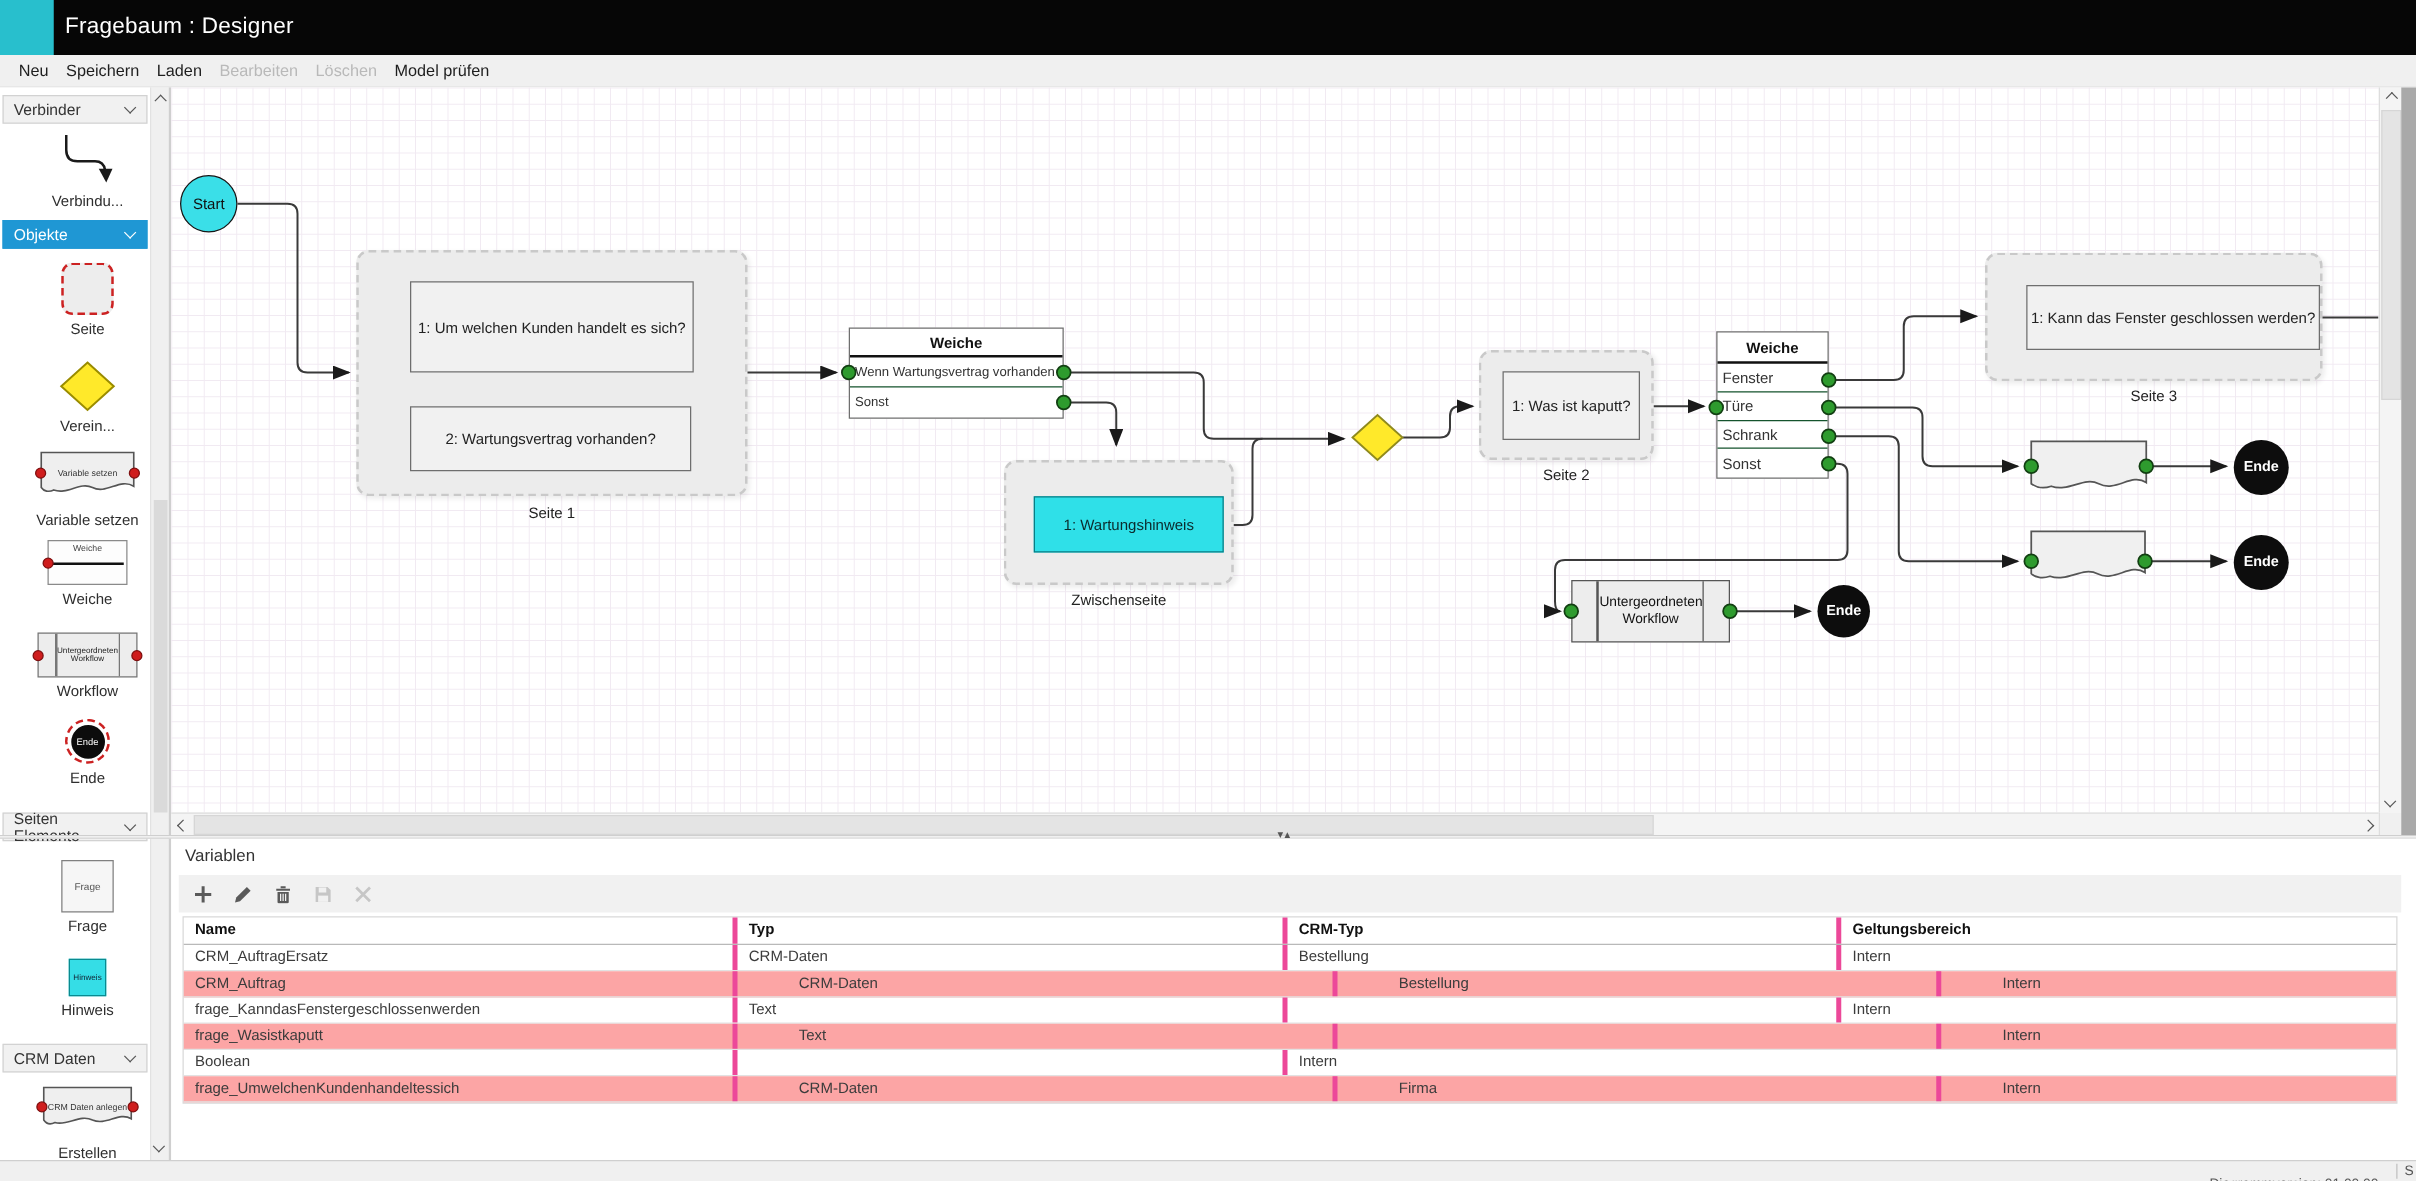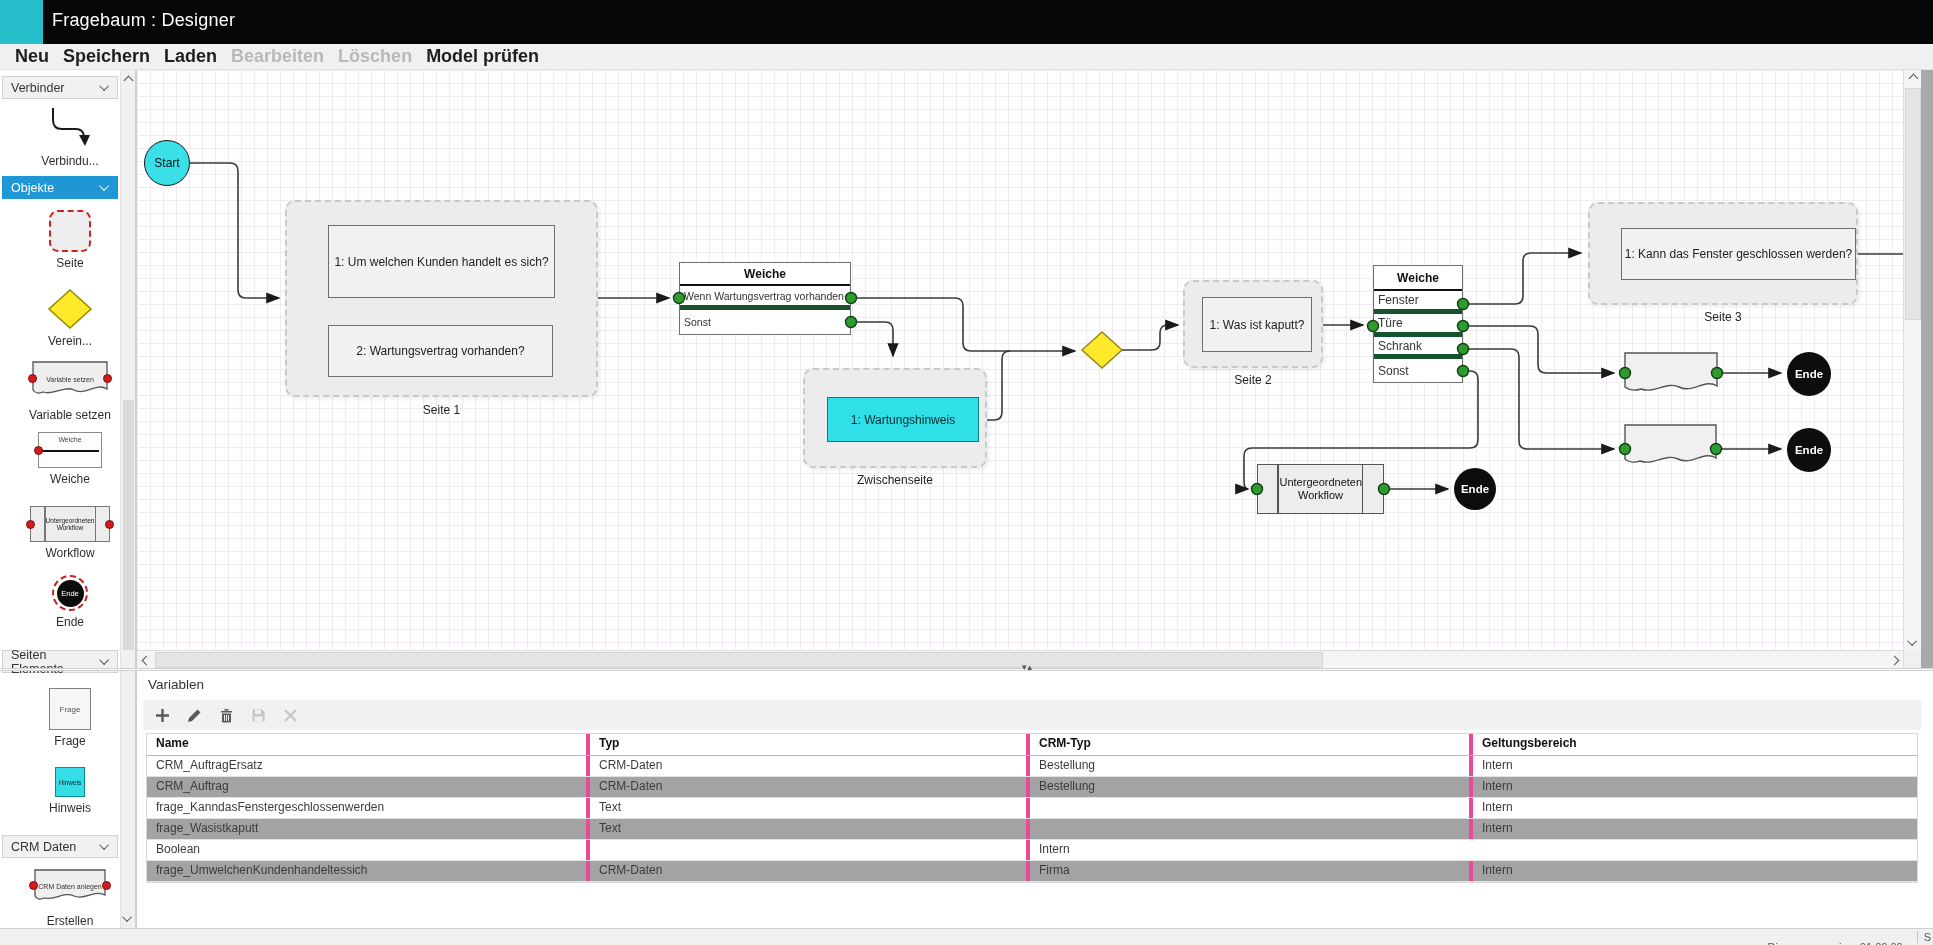--- a/index.html
+++ b/index.html
@@ -5,21 +5,21 @@
   * { margin:0; padding:0; box-sizing:border-box; }
   html,body { width:1933px; height:945px; overflow:hidden; background:#fff;
     font-family:"Liberation Sans", sans-serif; -webkit-font-smoothing:antialiased; }
 
   
   .titlebar { position:absolute; left:0; top:0; width:1933px; height:44px; background:#060606; }
   .titlebar .accent { position:absolute; left:0; top:0; width:43px; height:44px; background:#28bfcd; }
   .titlebar .title { position:absolute; left:52px; top:10px; color:#fff; font-size:18px; letter-spacing:.2px; }
   .menubar { position:absolute; left:0; top:44px; width:1933px; height:26px; background:#f0f0f0;
     display:flex; align-items:center; padding-left:8px; border-bottom:1px solid #e3e3e3; }
-  .menubar .mi { font-size:18px; color:#1e1e1e; padding:3px 7px; cursor:default;font-weight:bold; }
+  .menubar .mi { font-size:13px; color:#1e1e1e; padding:3px 7px; cursor:default; }
   .menubar .mi.disabled { color:#b9b9b9; }
 
   
   .sidebar { position:absolute; left:0; top:70px; width:120px; height:858px; background:#fff; }
   .side-scroll { position:absolute; left:120px; top:70px; width:15px; height:858px; background:#f0f0f0;
     border-left:1px solid #e2e2e2; }
   .side-border { position:absolute; left:135px; top:70px; width:2px; height:858px; background:#cfcfcf; }
   .sec-head { position:absolute; left:2px; width:116px; height:23px; background:#f1f1f1;
     border:1px solid #d2d2d2; display:flex; align-items:center; justify-content:space-between;
     padding:0 8px; font-size:12.5px; color:#333; }
@@ -67,21 +67,21 @@
   .qbox { position:absolute; background:#f1f1f1; border:1.5px solid #6e6e6e; display:flex;
     align-items:center; justify-content:center; text-align:center; font-size:12px; color:#222; }
   .node-label { position:absolute; text-align:center; font-size:12px; color:#222; }
   .start-node { position:absolute; left:7px; top:70px; width:46px; height:46px; border-radius:50%;
     background:#3adfe8; border:1.5px solid #161616; display:flex; align-items:center; justify-content:center;
     font-size:12px; color:#111; }
   .ende-node { position:absolute; border-radius:50%; background:#0d0d0d; color:#fff; font-weight:600;
     display:flex; align-items:center; justify-content:center; font-size:11.5px; }
   .weiche { position:absolute; background:#fff; border:1.4px solid #6f6f6f; }
   .weiche .wh { font-size:12px; font-weight:bold; color:#111; text-align:center; border-bottom:2px solid #111; }
-  .weiche .wr { border-bottom:5px solid #14532d; font-size:10.5px; color:#333; display:flex; align-items:center;
+  .weiche .wr { border-bottom:1px solid #14532d; font-size:10.5px; color:#333; display:flex; align-items:center;
     padding-left:4px; white-space:nowrap; overflow:hidden; }
   .weiche .wr:last-child { border-bottom:none; }
   .hinweis-box { position:absolute; background:#2fe0e8; border:1.5px solid #0a7d84; display:flex;
     align-items:center; justify-content:center; font-size:12px; color:#0b2b2d; }
   .wf-node { position:absolute; background:#ededed; border:1.5px solid #555; display:flex;
     align-items:center; justify-content:center; }
   .wf-node .d { position:absolute; top:0; bottom:0; width:1.5px; background:#555; }
   .wf-node .t { font-size:11px; color:#111; text-align:center; line-height:1.15; }
   .doc-label { position:absolute; font-size:11px; color:#222; text-align:center; line-height:1.2;
     display:flex; align-items:center; justify-content:center; }
@@ -102,21 +102,21 @@
     border-top:1px solid #cfcfcf; border-bottom:1px solid #cfcfcf; }
   .grip { position:absolute; left:1022px; top:662px; font-size:9px; color:#555; letter-spacing:1px; }
   .varpanel { position:absolute; left:137px; top:671px; width:1796px; height:257px; background:#fff; }
   .varpanel .ptitle { position:absolute; left:11px; top:6px; font-size:13.5px; color:#333; }
   .vtoolbar { position:absolute; left:6px; top:29px; width:1778px; height:30px; background:#f1f1f1;
     display:flex; align-items:center; gap:10px; padding-left:8px; }
   .tbtn { width:22px; height:22px; display:flex; align-items:center; justify-content:center; }
   .vtable { position:absolute; left:9px; top:62px; width:1772px; border:1px solid #d9d9d9; }
   .trow { display:grid; grid-template-columns:443px 440px 443px 1fr; height:21px; border-bottom:1px solid #e2e2e2; }
   .trow.head { height:22px; border-bottom:1px solid #b9b9b9; }
-  .trow.alt { background:#a3a3a3; }
+  .trow.alt { background:#fca5a5;gap:40px; }
   .tcell { font-size:12px; color:#3c3c3c; padding:2px 9px; border-right:4px solid #ec4899;
     white-space:nowrap; overflow:hidden; }
   .trow.head .tcell { font-weight:bold; color:#111; }
   .tcell:last-child { border-right:none; }
 
   
   .statusbar { position:absolute; left:0; top:928px; width:1933px; height:17px; background:#f0f0f0;
     border-top:1px solid #cfcfcf; display:flex; align-items:center; justify-content:flex-end; }
   .statusbar .ver { font-size:11px; color:#555; margin-right:14px;margin-top:19px; }
   .statusbar .sep { width:1px; height:12px; background:#c0c0c0; margin-right:6px; }

